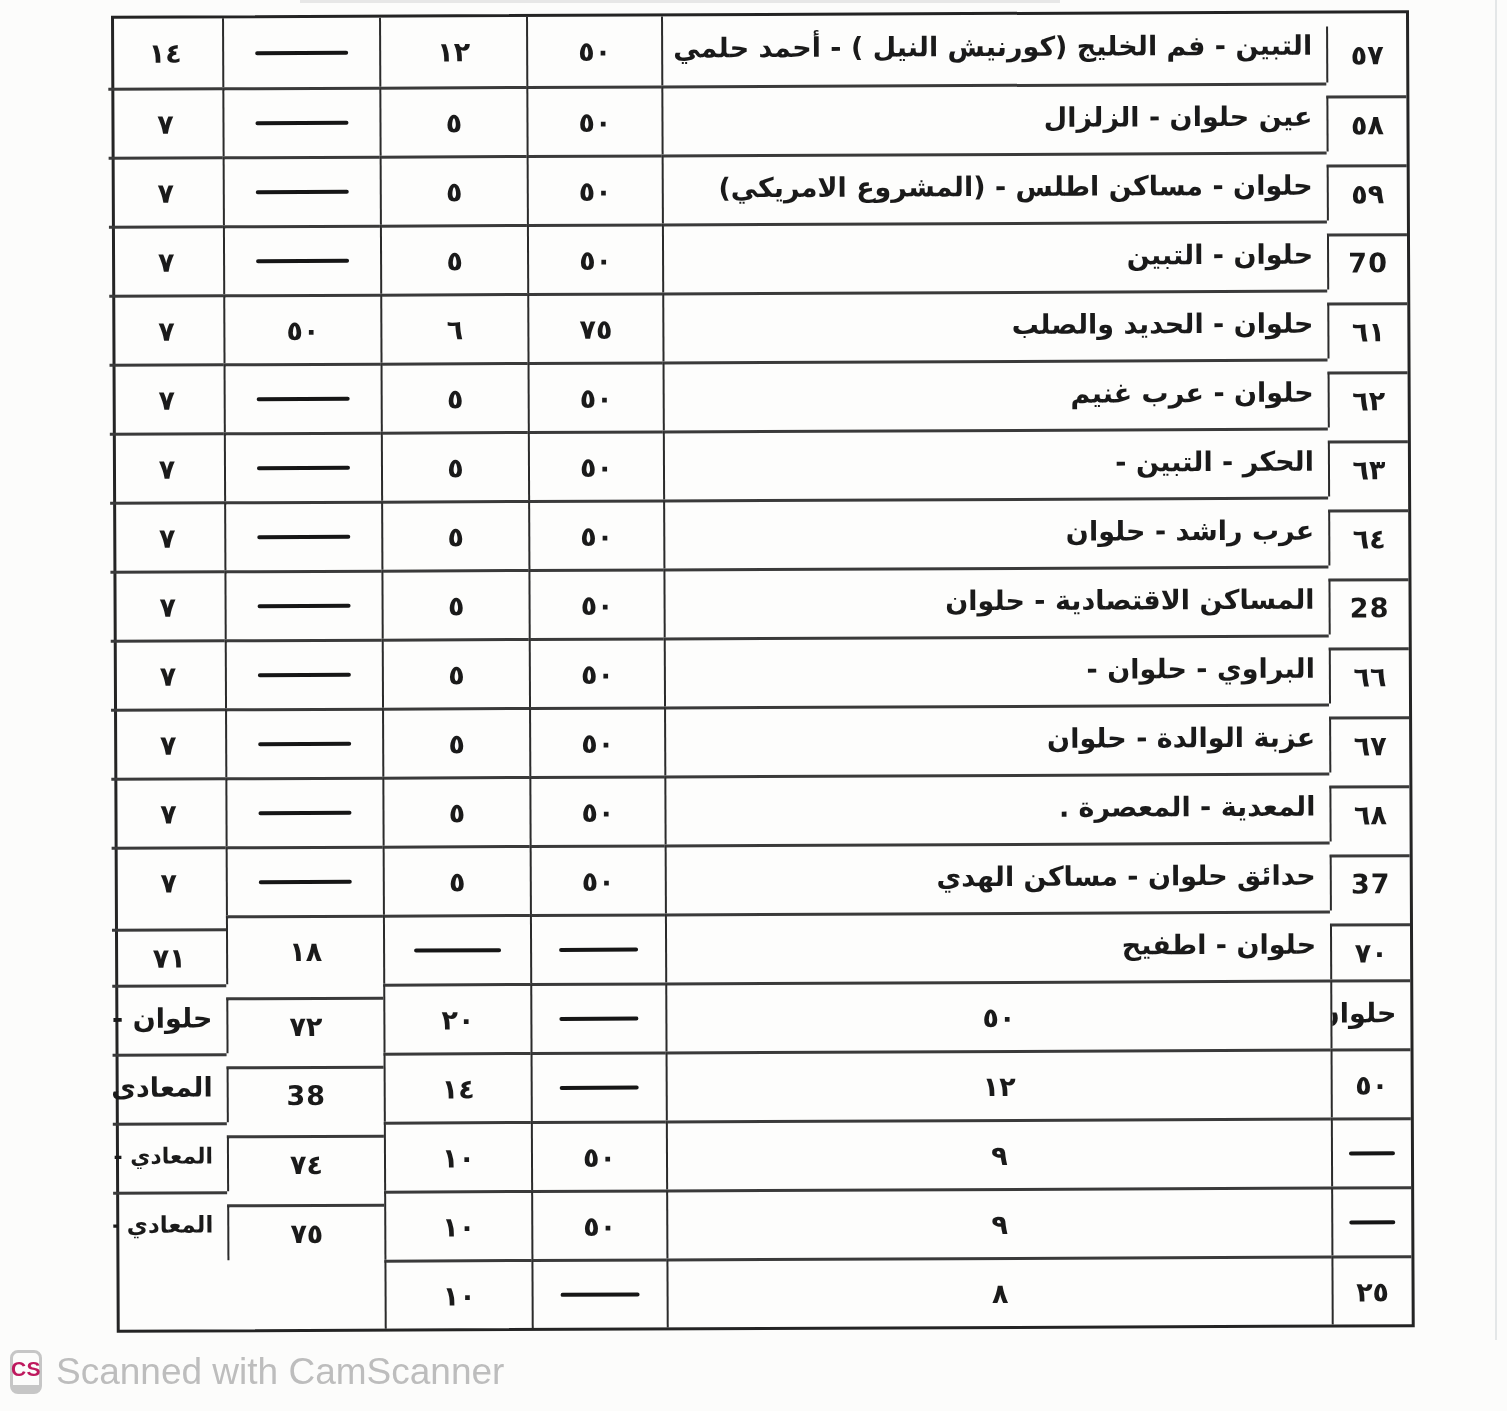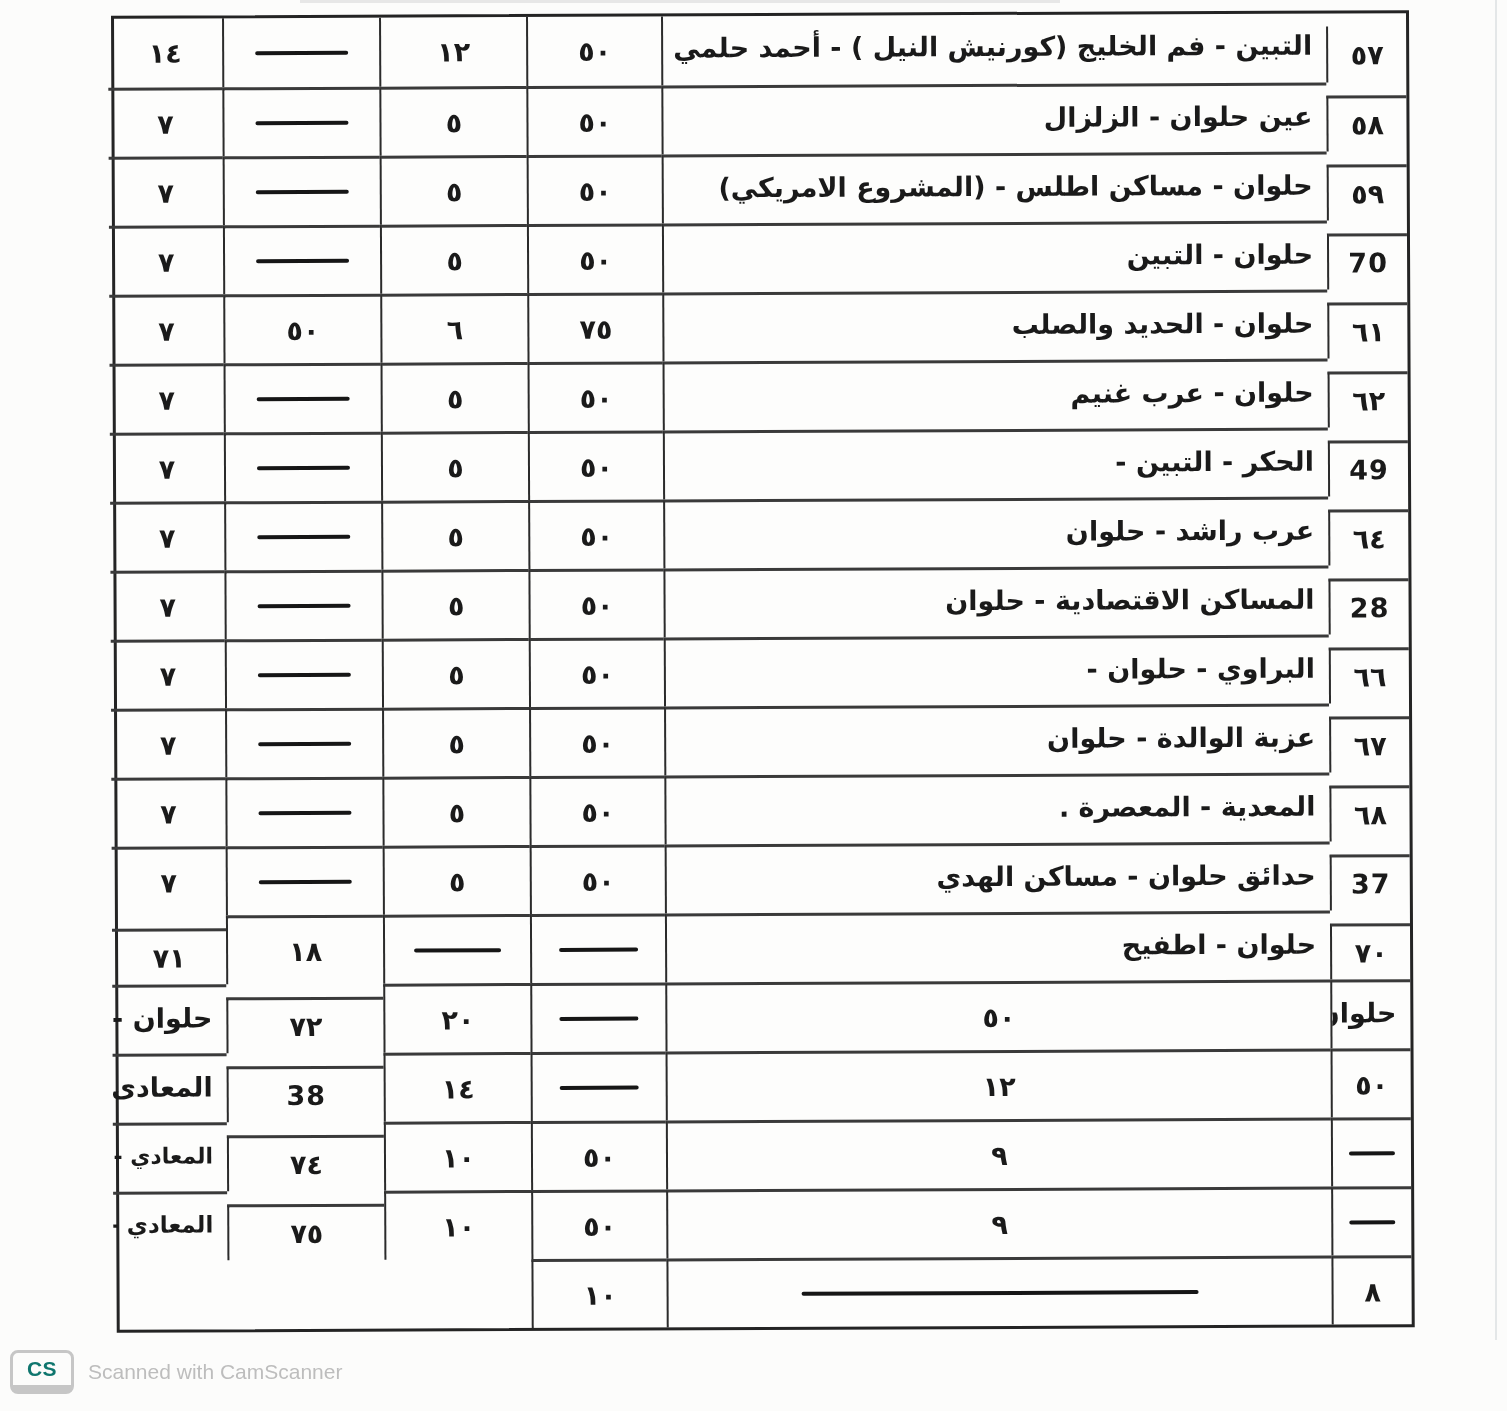--- a/index.html
+++ b/index.html
@@ -63,29 +63,29 @@
   }
 
   
   .watermark {
     position: absolute; left: 10px; top: 1350px;
     display: flex; align-items: center; gap: 14px;
     direction: ltr;
     font-family: "Liberation Sans", sans-serif;
   }
   .cs-badge {
-    width: 64px; height: 44px;
+    width: 32px; height: 44px;
     border: 3px solid #c6c6c6;
     border-bottom-width: 9px;
     border-radius: 8px;
     display: flex; align-items: center; justify-content: center;
-    color: #0f766e; font-weight: bold; font-size: 21px;
+    color: #be185d; font-weight: bold; font-size: 21px;
     letter-spacing: 0.5px;
   }
-  .wm-text { color: #bdbdbd; font-size: 21px; font-weight: 400; }
+  .wm-text { color: #bdbdbd; font-size: 37px; font-weight: 400; }
 </style>
 </head>
 <body>
 
 <div class="scan-edge-right"></div>
 <div class="scan-smudge-top"></div>
 <div class="red-speck s1"></div>
 <div class="red-speck s2"></div>
 
 <div class="table-wrap">
@@ -129,21 +129,21 @@
       <div class="cell c-v">٥٠</div>
       <div class="cell c-v">٧</div>
       <div class="cell c-no">٦٢</div>
       <div class="cell c-route">حلوان - عرب غنيم</div>
       <div class="cell c-v">٥٠</div>
       <div class="cell c-v">٥</div>
       <div class="cell c-v">
         <span class="dash"></span>
       </div>
       <div class="cell c-v">٧</div>
-      <div class="cell c-no">49</div>
+      <div class="cell c-no">٦٣</div>
       <div class="cell c-route">الحكر - التبين -</div>
       <div class="cell c-v">٥٠</div>
       <div class="cell c-v">٥</div>
       <div class="cell c-v">
         <span class="dash"></span>
       </div>
       <div class="cell c-v">٧</div>
       <div class="cell c-no">٦٤</div>
       <div class="cell c-route">عرب راشد - حلوان</div>
       <div class="cell c-v">٥٠</div>
@@ -227,20 +227,21 @@
       <div class="cell c-no">٧٤</div>
       <div class="cell c-route" style="font-size: 22px;">المعادي - مدينة البعوث ( طريق الاوتوستراد) - احمد حلمي</div>
       <div class="cell c-v">
         <span class="dash"></span>
       </div>
       <div class="cell c-v">٩</div>
       <div class="cell c-v">٥٠</div>
       <div class="cell c-v">١٠</div>
       <div class="cell c-no">٧٥</div>
       <div class="cell c-route" style="font-size: 23px;">المعادي - فم الخليج ( كورنيش النيل ) - عبد المنعم رياض</div>
+      <div class="cell c-v">٢٥</div>
       <div class="cell c-v">٨</div>
       <div class="cell c-v">
         <span class="dash"></span>
       </div>
       <div class="cell c-v">١٠</div>
     </div>
 </div>
 
 <div class="watermark">
   <div class="cs-badge">CS</div>

